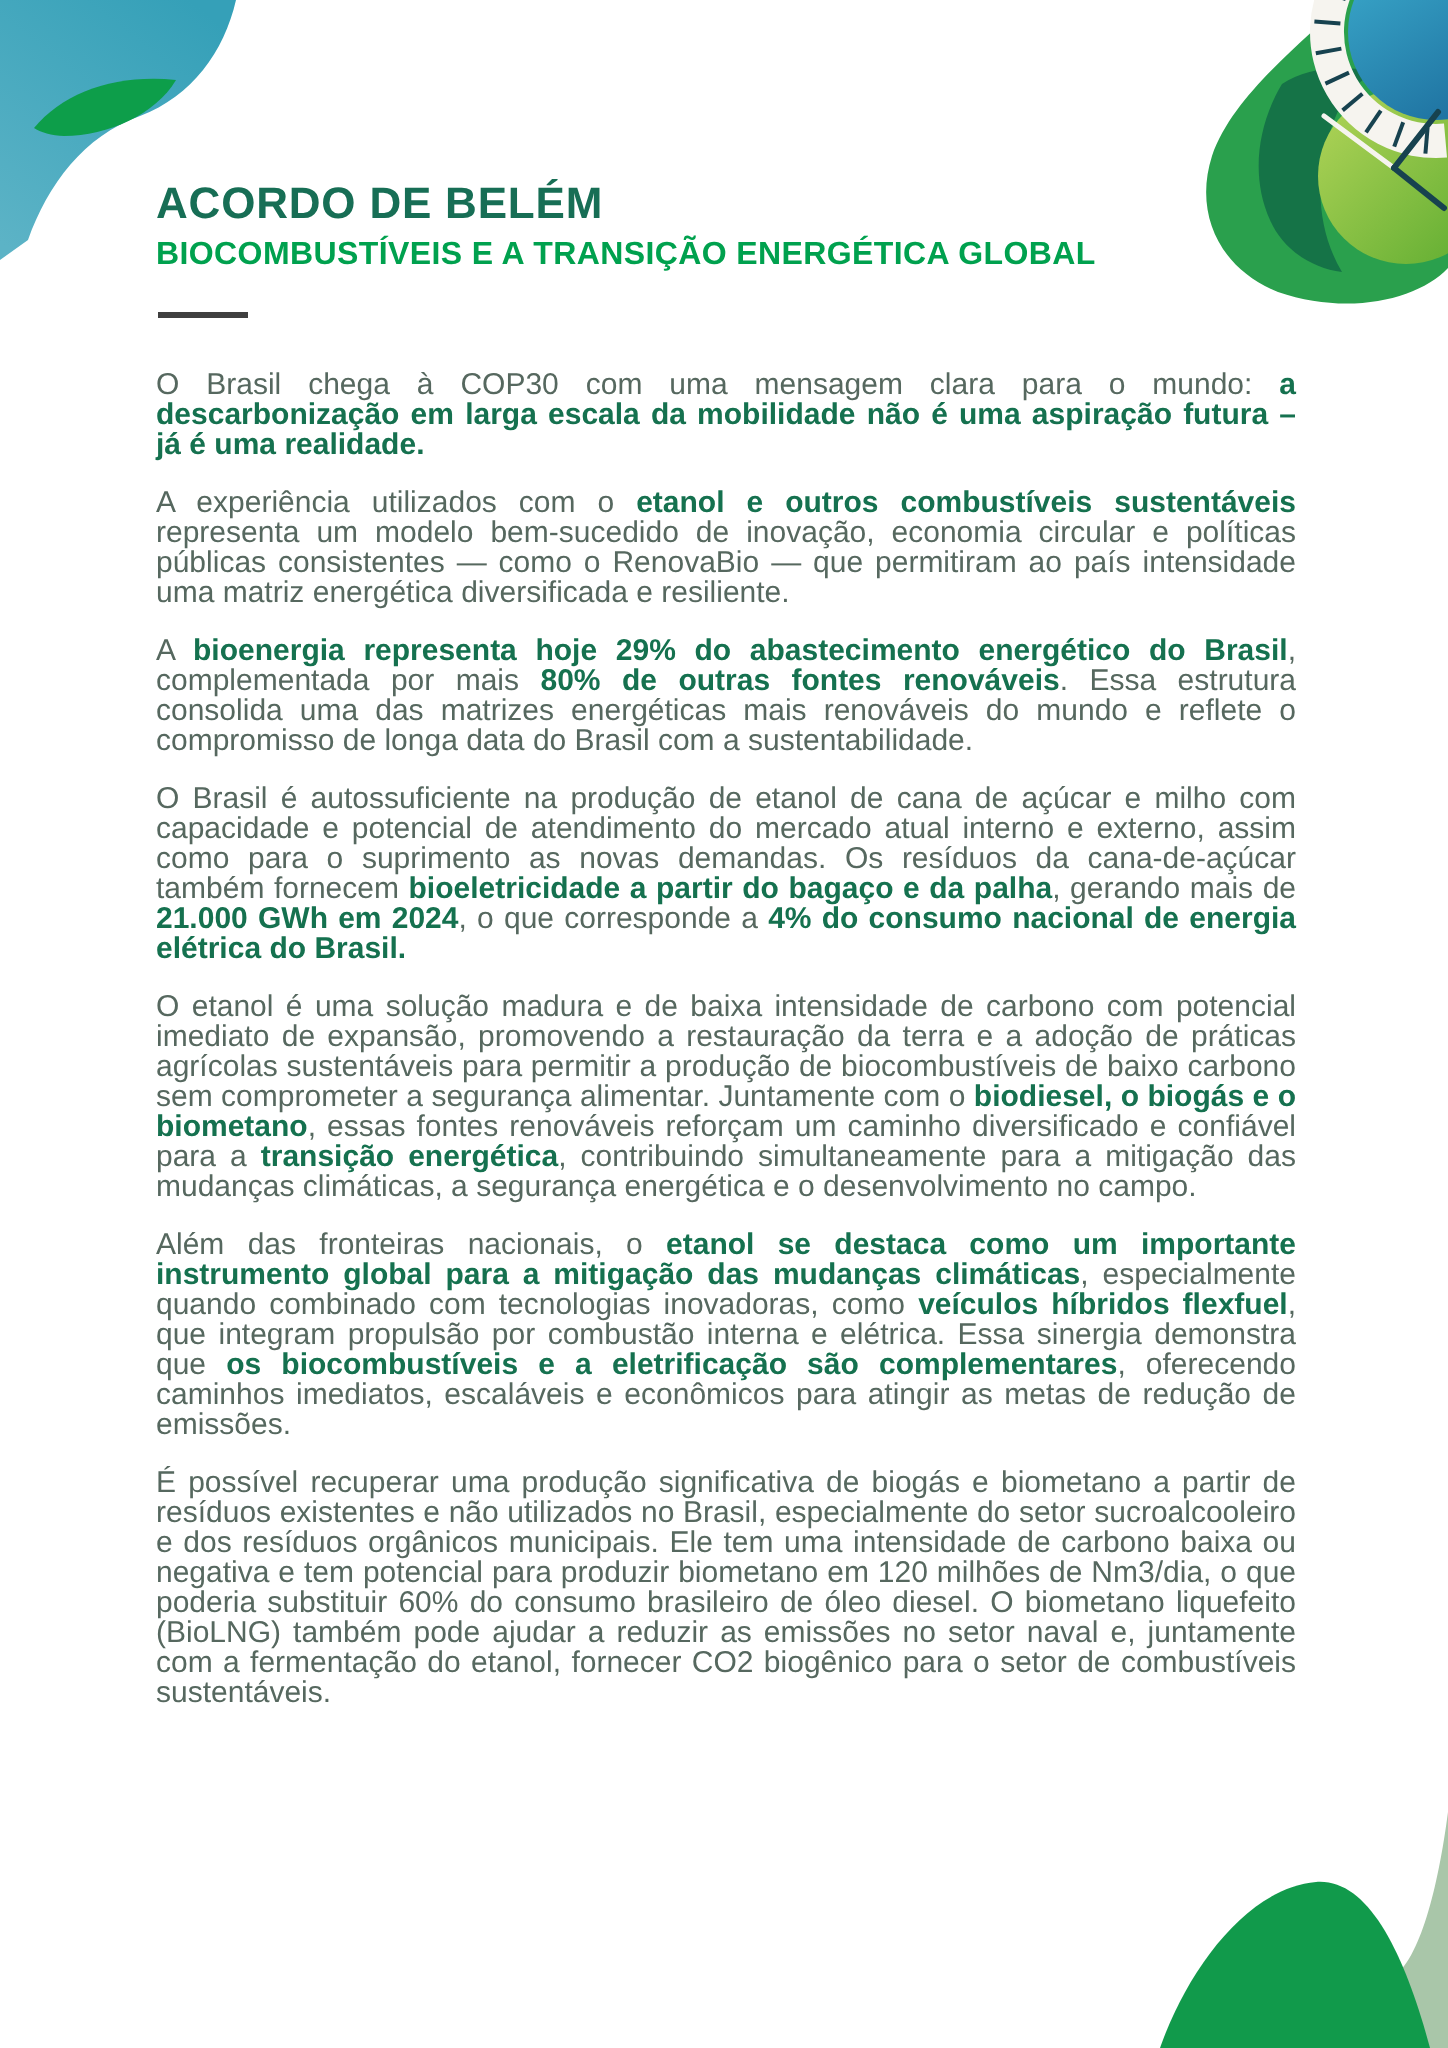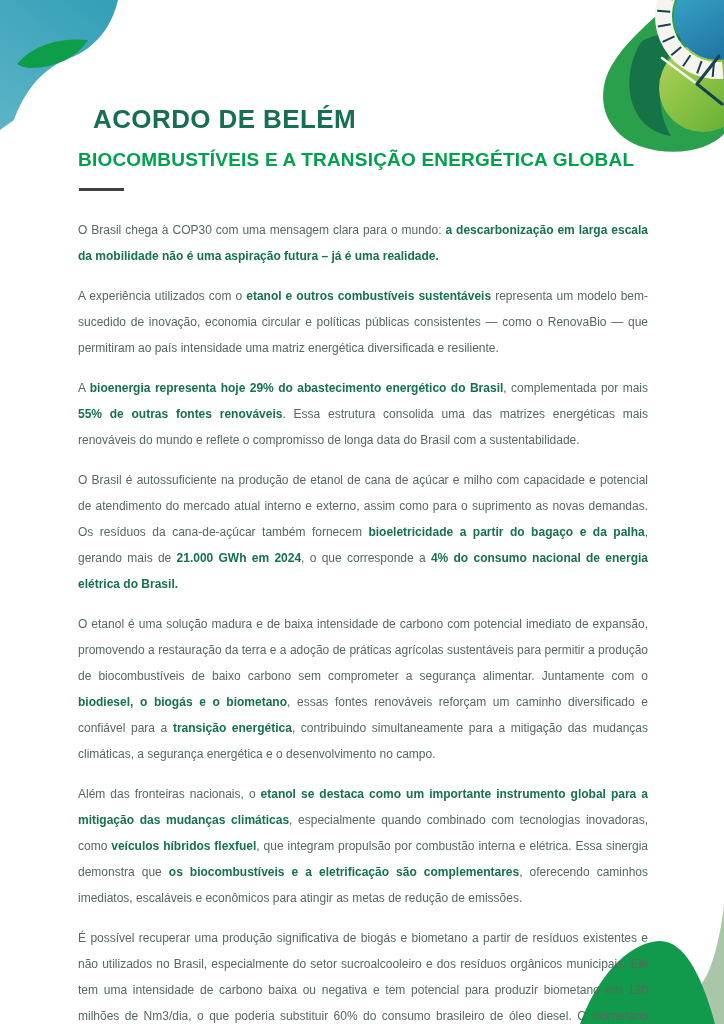--- a/index.html
+++ b/index.html
@@ -33,45 +33,45 @@
   .decor.top-left{left:0;top:0;}
   .decor.top-right{right:0;top:0;}
   .decor.bottom-right{right:0;bottom:0;}
 
   .content{
     position:absolute;
     left:78px;top:90px;
     width:570px;
   }
   .doc-title{
-    margin:15px;
-    font-size:26px;
+    margin:0;
+    font-size:22px;
     font-weight:bold;
     letter-spacing:0.4px;
     color:var(--title-color);
     line-height:1.1;
   }
   .doc-subtitle{
     margin:5px 0 0 0;
-    font-size:19px;
+    font-size:16px;
     font-weight:bold;
     letter-spacing:0.2px;
     color:var(--subtitle-color);
     line-height:1.15;
   }
   .divider{
     width:45px;height:3px;
     background:var(--divider-color);
     margin:18px 0 0 1px;
   }
   .doc-body{margin-top:26px;}
   .doc-body p{
     margin:0 0 14px 0;
-    font-size:12px;
-    line-height:26px;
+    font-size:15px;
+    line-height:15px;
     color:var(--body-color);
     text-align:justify;
     hyphens:none;
   }
   .doc-body p strong{
     color:var(--bold-color);
     font-weight:bold;
   }
 </style>
 </head>
@@ -126,19 +126,19 @@
   <path d="M56,132 C70,92 100,52 134,49 C160,47 178,84 191,132 Z" fill="var(--hill-green)"></path>
 </svg>
 
 <div class="content">
   <h1 class="doc-title">ACORDO DE BELÉM</h1>
   <h2 class="doc-subtitle">BIOCOMBUSTÍVEIS E A TRANSIÇÃO ENERGÉTICA GLOBAL</h2>
   <div class="divider"></div>
   <div class="doc-body">
       <p><span>O Brasil chega à COP30 com uma mensagem clara para o mundo: </span><strong>a descarbonização em larga escala da mobilidade não é uma aspiração futura – já é uma realidade.</strong></p>
       <p><span>A experiência utilizados com o </span><strong>etanol e outros combustíveis sustentáveis</strong><span> representa um modelo bem-sucedido de inovação, economia circular e políticas públicas consistentes — como o RenovaBio — que permitiram ao país intensidade uma matriz energética diversificada e resiliente.</span></p>
-      <p><span>A </span><strong>bioenergia representa hoje 29% do abastecimento energético do Brasil</strong><span>, complementada por mais </span><strong>55% de outras fontes renováveis</strong><span>. Essa estrutura consolida uma das matrizes energéticas mais renováveis do mundo e reflete o compromisso de longa data do Brasil com a sustentabilidade.</span></p>
+      <p><span>A </span><strong>bioenergia representa hoje 29% do abastecimento energético do Brasil</strong><span>, complementada por mais </span><strong>80% de outras fontes renováveis</strong><span>. Essa estrutura consolida uma das matrizes energéticas mais renováveis do mundo e reflete o compromisso de longa data do Brasil com a sustentabilidade.</span></p>
       <p><span>O Brasil é autossuficiente na produção de etanol de cana de açúcar e milho com capacidade e potencial de atendimento do mercado atual interno e externo, assim como para o suprimento as novas demandas. Os resíduos da cana-de-açúcar também fornecem </span><strong>bioeletricidade a partir do bagaço e da palha</strong><span>, gerando mais de </span><strong>21.000 GWh em 2024</strong><span>, o que corresponde a </span><strong>4% do consumo nacional de energia elétrica do Brasil.</strong></p>
       <p><span>O etanol é uma solução madura e de baixa intensidade de carbono com potencial imediato de expansão, promovendo a restauração da terra e a adoção de práticas agrícolas sustentáveis para permitir a produção de biocombustíveis de baixo carbono sem comprometer a segurança alimentar. Juntamente com o </span><strong>biodiesel, o biogás e o biometano</strong><span>, essas fontes renováveis reforçam um caminho diversificado e confiável para a </span><strong>transição energética</strong><span>, contribuindo simultaneamente para a mitigação das mudanças climáticas, a segurança energética e o desenvolvimento no campo.</span></p>
       <p><span>Além das fronteiras nacionais, o </span><strong>etanol se destaca como um importante instrumento global para a mitigação das mudanças climáticas</strong><span>, especialmente quando combinado com tecnologias inovadoras, como </span><strong>veículos híbridos flexfuel</strong><span>, que integram propulsão por combustão interna e elétrica. Essa sinergia demonstra que </span><strong>os biocombustíveis e a eletrificação são complementares</strong><span>, oferecendo caminhos imediatos, escaláveis e econômicos para atingir as metas de redução de emissões.</span></p>
       <p><span>É possível recuperar uma produção significativa de biogás e biometano a partir de resíduos existentes e não utilizados no Brasil, especialmente do setor sucroalcooleiro e dos resíduos orgânicos municipais. Ele tem uma intensidade de carbono baixa ou negativa e tem potencial para produzir biometano em 120 milhões de Nm3/dia, o que poderia substituir 60% do consumo brasileiro de óleo diesel. O biometano liquefeito (BioLNG) também pode ajudar a reduzir as emissões no setor naval e, juntamente com a fermentação do etanol, fornecer CO2 biogênico para o setor de combustíveis sustentáveis.</span></p>
     </div>
 </div>
 
 </body></html>

